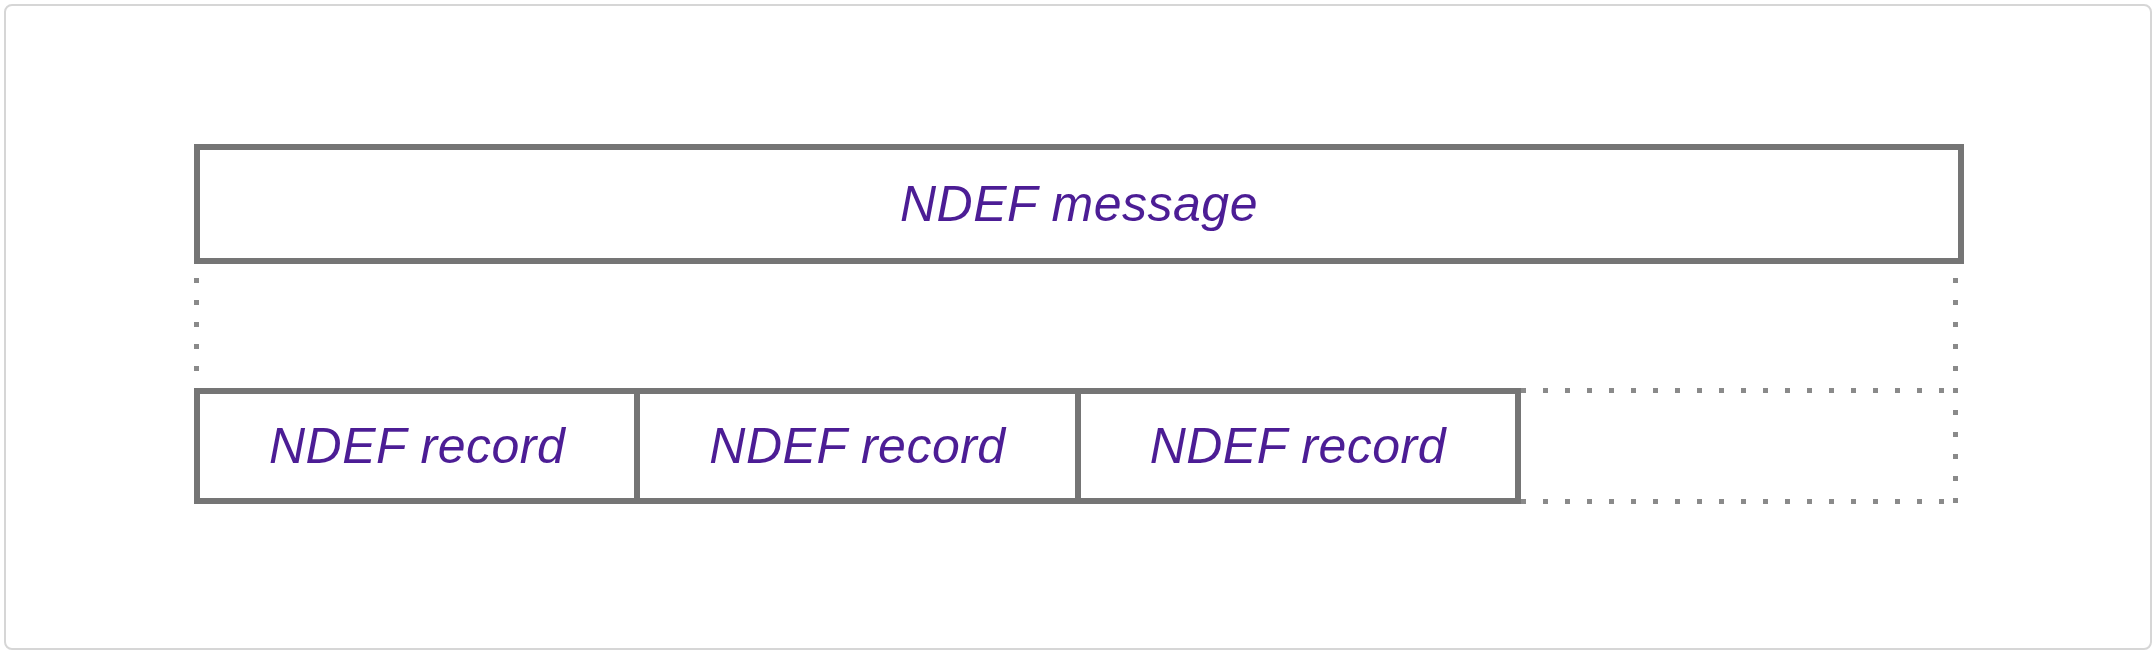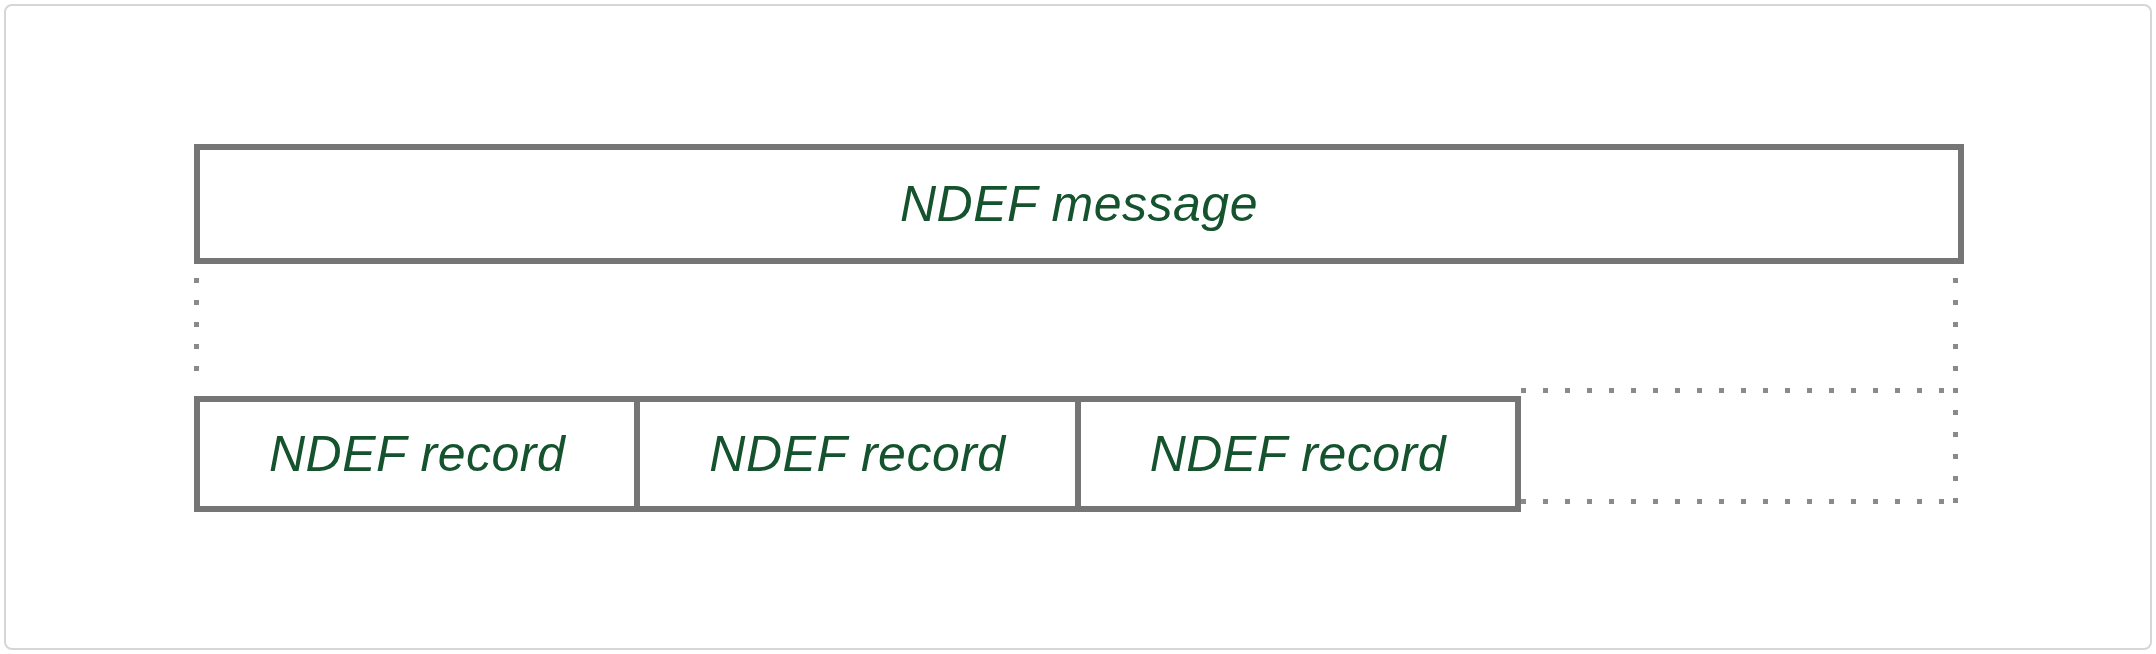--- a/index.html
+++ b/index.html
@@ -19,28 +19,28 @@
   .solid-box{
     position:absolute;
     box-sizing:border-box;
     border:6px solid #757575;
     background:#ffffff;
     display:flex;align-items:center;justify-content:center;
   }
   .box-label{
     font-style:italic;
     font-size:50px;
-    color:#14532d;
+    color:#4c1d95;
     letter-spacing:0.5px;
     white-space:nowrap;
   }
   #message-box{left:194px;top:144px;width:1770px;height:120px;}
   .records-row{
     position:absolute;
-    left:194px;top:396px;width:1327px;height:116px;
+    left:194px;top:388px;width:1327px;height:116px;
     display:flex;
   }
   .record-box{
     flex:1;
     box-sizing:border-box;
     border:6px solid #757575;
     background:#ffffff;
     display:flex;align-items:center;justify-content:center;
   }
   .record-box + .record-box{margin-left:-6px;}

